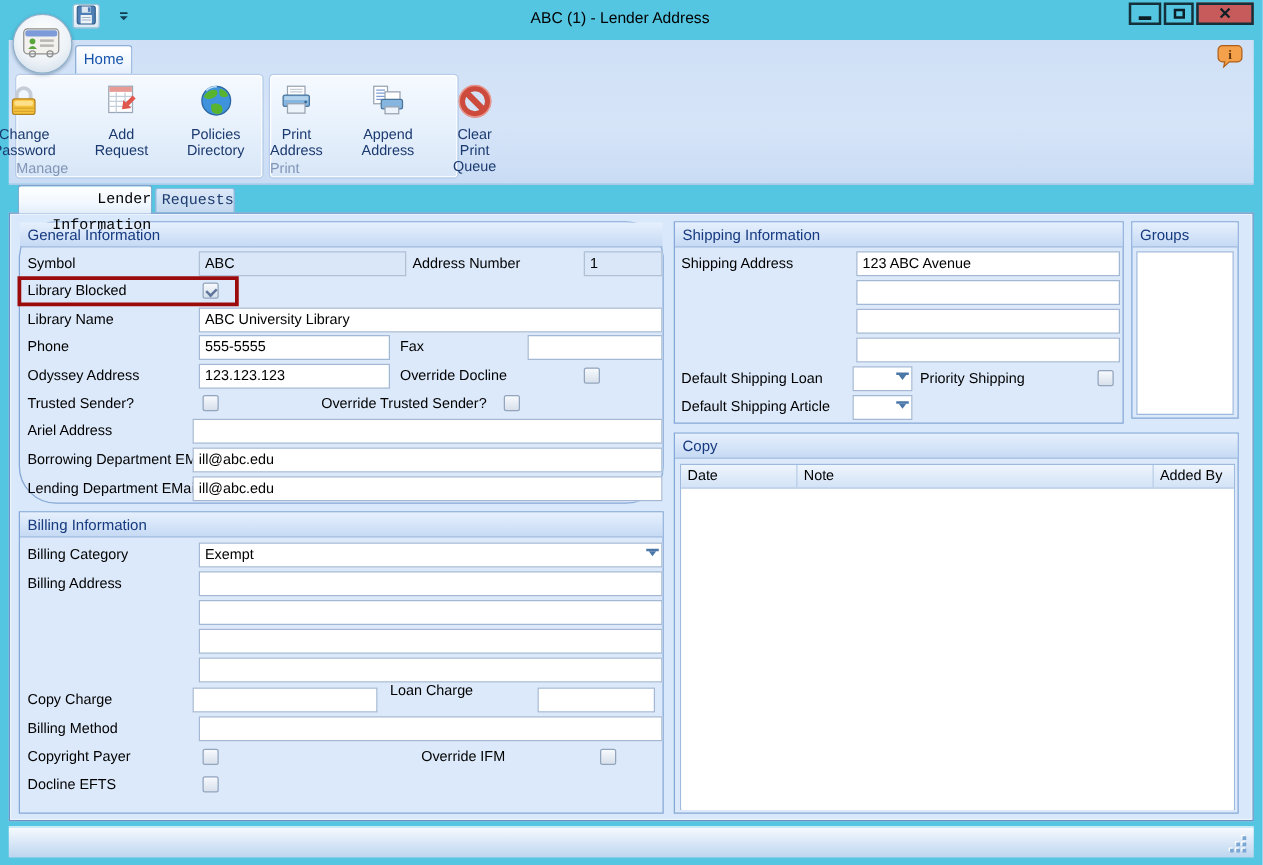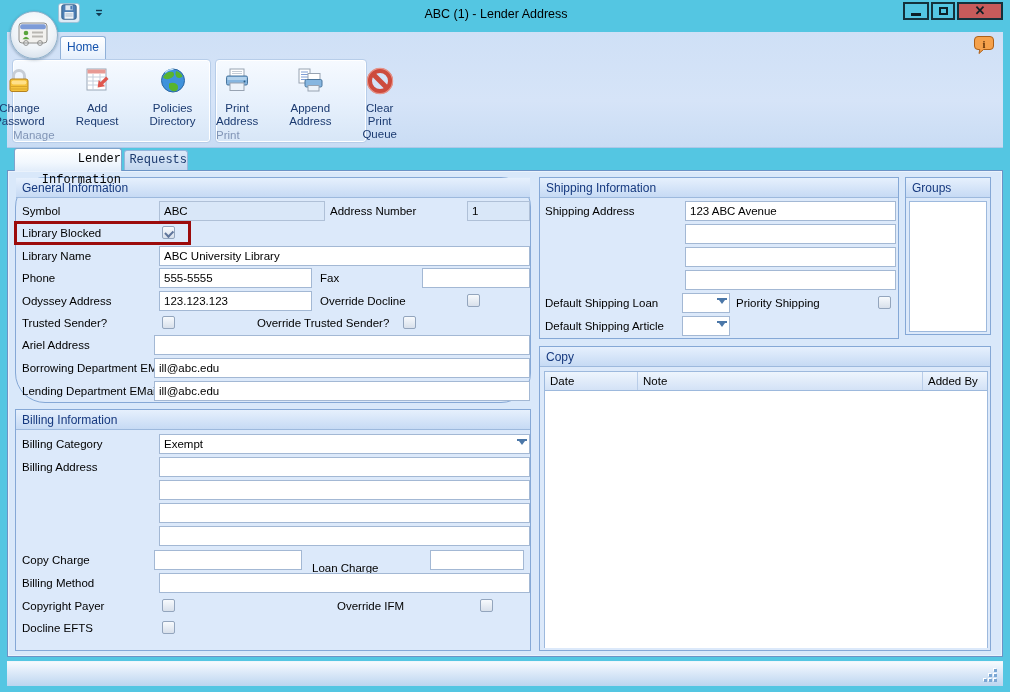--- a/index.html
+++ b/index.html
@@ -299,21 +299,21 @@
     </div>
 
     <span class="flabel" style="left:6px; top:47px;">Billing Address</span>
     <input class="field" style="left: 143px; top: 47px; width: 371px;" value="">
     <input class="field" style="left: 143px; top: 70px; width: 371px;" value="">
     <input class="field" style="left: 143px; top: 93px; width: 371px;" value="">
     <input class="field" style="left: 143px; top: 116px; width: 371px;" value="">
 
     <span class="flabel" style="left:6px; top:140px;">Copy Charge</span>
     <input class="field" style="left: 138px; top: 140px; width: 148px;" value="">
-    <span class="flabel" style="left:296px; top:148px;">Loan Charge</span>
+    <span class="flabel" style="left:296px; top:133px;">Loan Charge</span>
     <input class="field" style="left: 414px; top: 140px; width: 94px;" value="">
 
     <span class="flabel" style="left:6px; top:163px;">Billing Method</span>
     <input class="field" style="left: 143px; top: 163px; width: 371px;" value="">
 
     <span class="flabel" style="left:6px; top:186px;">Copyright Payer</span>
     <span class="cb" style="left:146px; top:189px;"></span>
     <span class="flabel" style="left:321px; top:186px;">Override IFM</span>
     <span class="cb" style="left:464px; top:189px;"></span>
 

